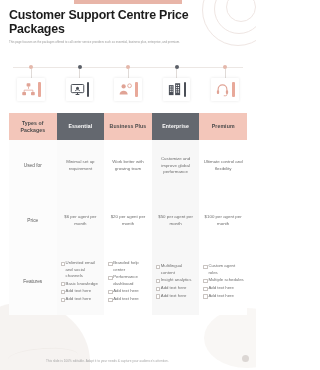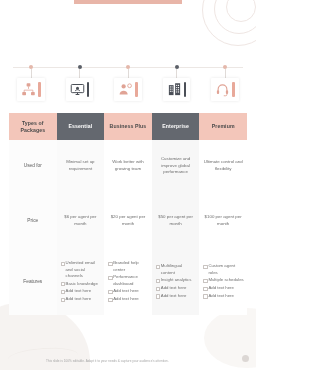--- a/index.html
+++ b/index.html
@@ -214,20 +214,24 @@
 
   <div class="bg-top-bar"></div>
   <div class="bg-ring ring-a"></div>
   <div class="bg-ring ring-b"></div>
   <div class="bg-ring ring-c"></div>
   <div class="bg-wash-l"></div>
   <div class="bg-wash-r"></div>
   <div class="bg-swoosh"></div>
   <div class="bg-dot"></div>
 
+  <div class="header">
+    <div class="title">Customer Support Centre Price Packages</div>
+    <div class="subtitle">This page focuses on the packages offered to call center service providers such as essential, business plus, enterprise, and premium.</div>
+  </div>
 
   <div class="icon-strip">
     <div class="icon-rail"></div>
     <div class="icon-cells">
 
       <div class="icon-cell">
         <div class="node"></div>
         <div class="stem"></div>
         <div class="icon-card">
           <svg class="icon-glyph" viewBox="0 0 24 24">

